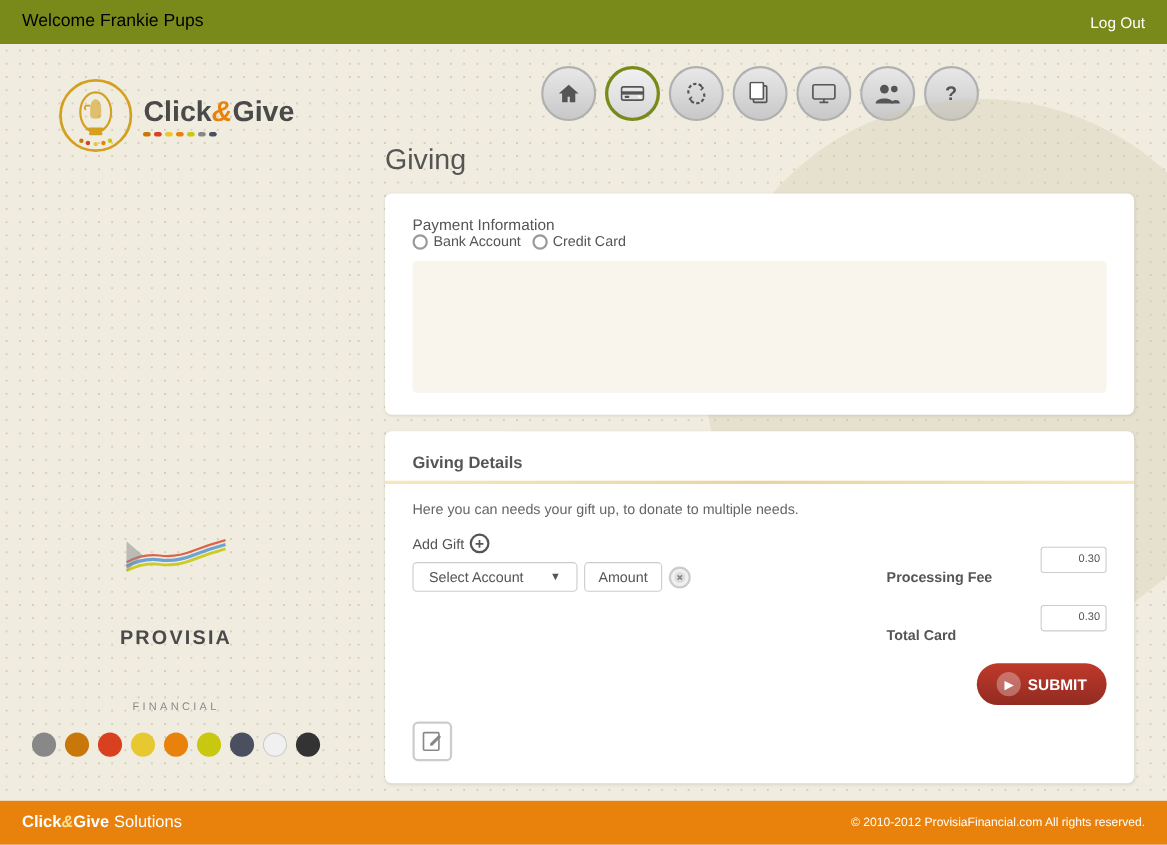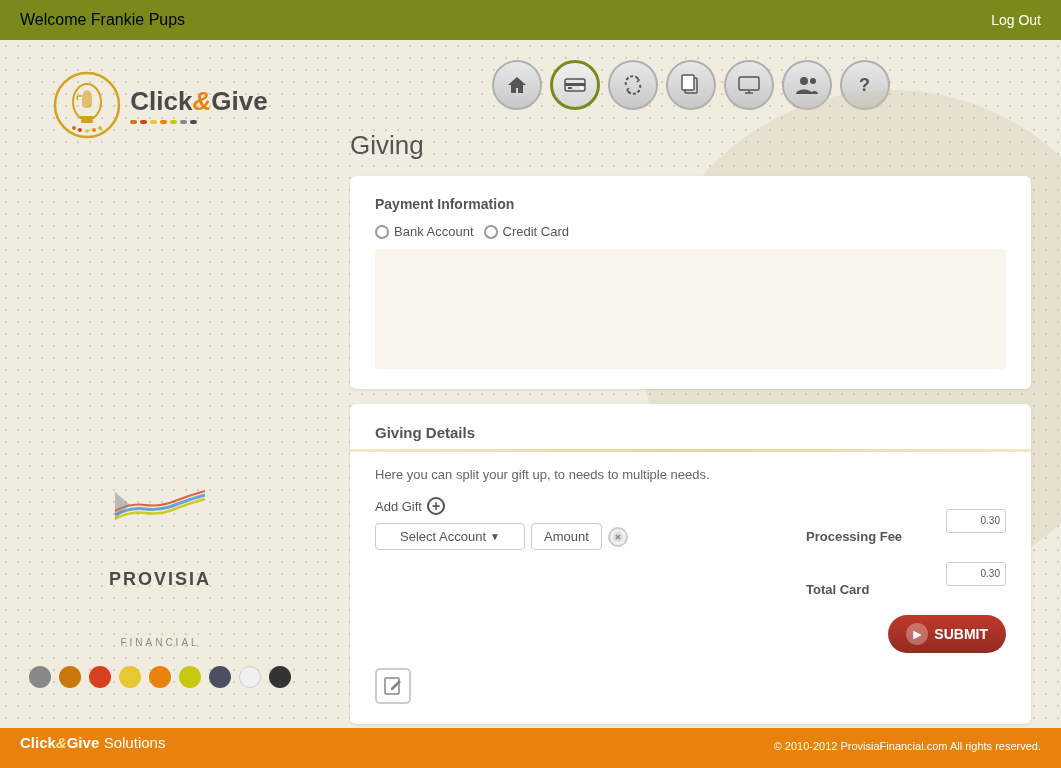--- a/index.html
+++ b/index.html
@@ -32,21 +32,21 @@
     }
 
     
     #footer {
       position: absolute;
       bottom: 0;
       width: 100%;
       height: 40px;
       background: #e8820c;
       display: flex;
-      align-items: flex-end;
+      align-items: center;
       justify-content: space-between;
       padding: 16px 20px;
     }
     #footer .footer-copy {
       color: white;
       font-size: 11px;
     }
 
     
     #main {
@@ -186,23 +186,23 @@
       background: white;
       border-radius: 6px;
       padding: 20px 25px;
       margin-bottom: 15px;
       box-shadow: 0 1px 3px rgba(0,0,0,0.1);
       position: relative;
       z-index: 1;
     }
     .card-panel-title {
       font-size: 14px;
-      font-weight: bold;
-      color: #555;
-      margin-bottom: 12px;
+      font-weight: normal;
+      color: #555;
+      margin-bottom: 0;
     }
     .payment-type-label {
       font-size: 13px;
       font-weight: bold;
       color: #555;
       margin-bottom: 6px;
     }
     .payment-type-row {
       display: flex;
       align-items: center;
@@ -274,21 +274,21 @@
       font-weight: bold;
       color: #555;
       line-height: 1;
     }
     .gift-input-row {
       display: flex;
       align-items: center;
       gap: 6px;
     }
     .select-account {
-      padding: 5px 24px;
+      padding: 5px 14px;
       border: 1px solid #ccc;
       border-radius: 4px;
       font-size: 13px;
       color: #555;
       background: white;
       min-width: 150px;
       cursor: pointer;
       display: flex;
       align-items: center;
       justify-content: space-between;
@@ -540,21 +540,21 @@
           <span>Credit Card</span>
         </label>
       </div>
 
       <div class="card-blank-area"></div>
     </div>
 
     <div class="card-panel">
       <div class="giving-details-title">Giving Details</div>
       <div class="giving-divider"></div>
-      <div class="giving-details-text">Here you can split your gift up, to needs to multiple needs.</div>
+      <div class="giving-details-text">Here you can needs your gift up, to donate to multiple needs.</div>
 
       <div class="giving-bottom-row">
 
         <div class="add-gift-section">
           <div class="add-gift-label">
             <span>Add Gift</span>
             <span class="add-icon">+</span>
           </div>
           <div class="gift-input-row">
             <div class="select-account">

